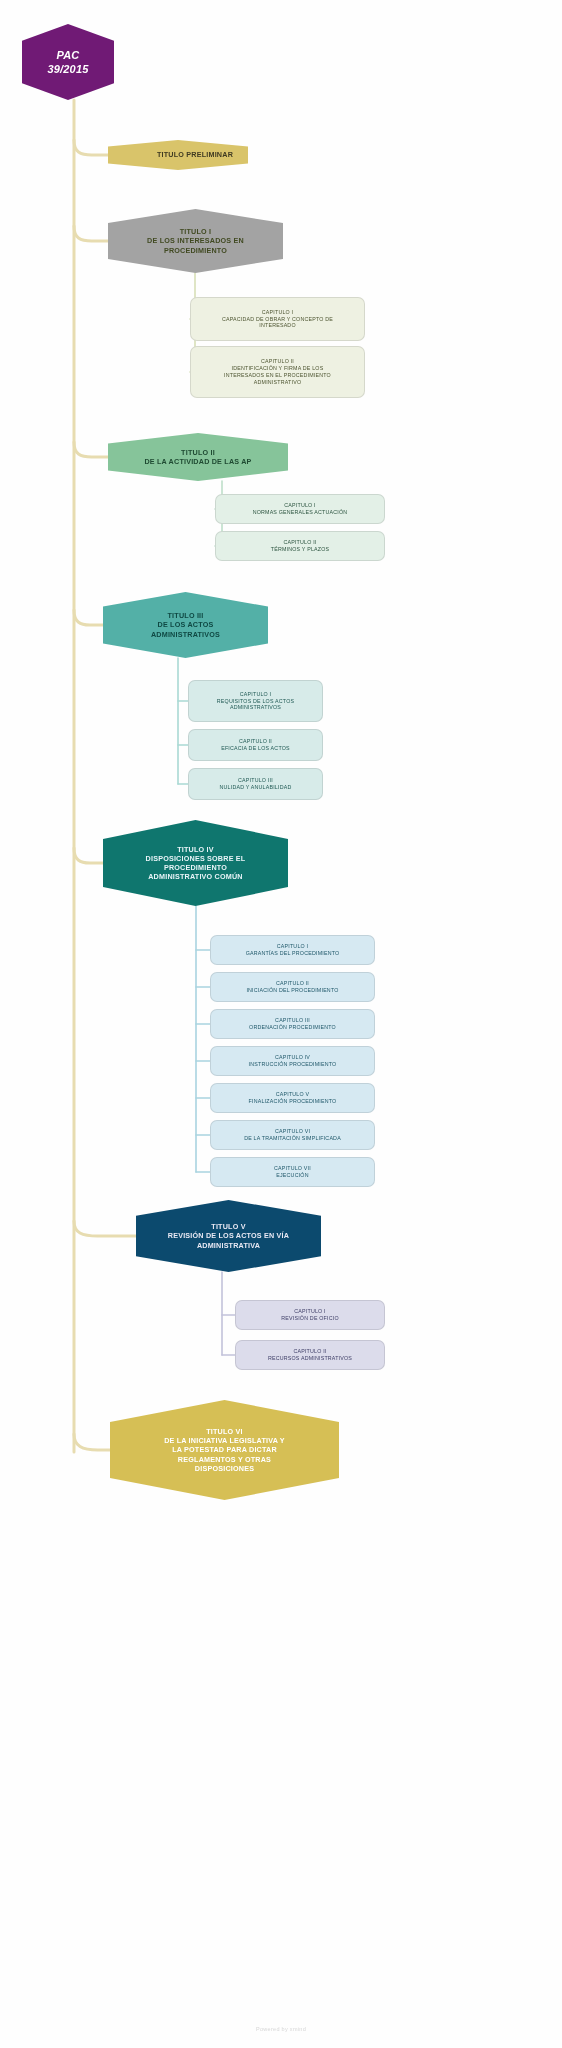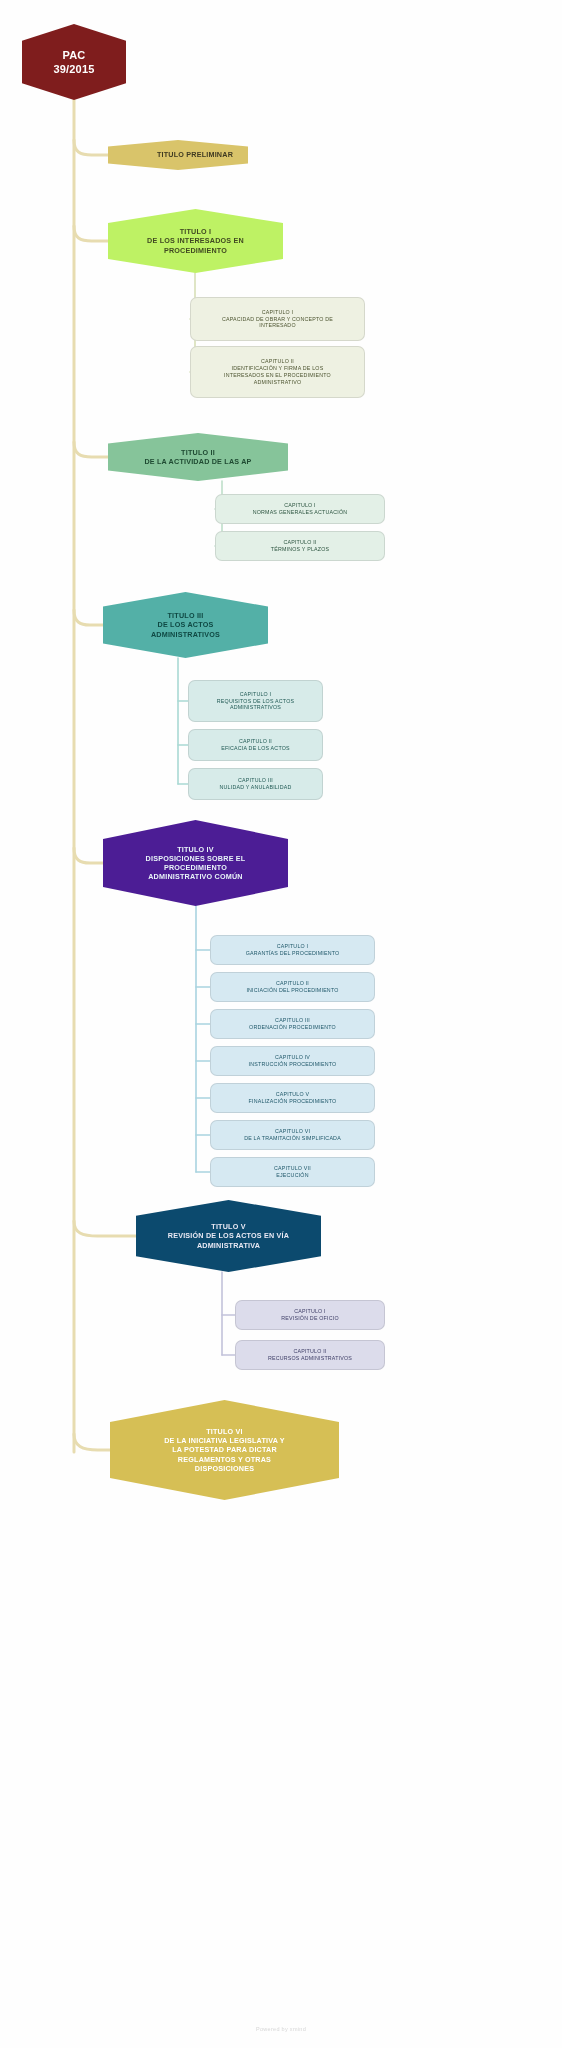--- a/index.html
+++ b/index.html
@@ -106,30 +106,30 @@
       <path d="M196,1098 L210,1098" stroke="#a9d3e0" stroke-width="1.6"></path>
       <path d="M196,1135 L210,1135" stroke="#a9d3e0" stroke-width="1.6"></path>
       <path d="M196,1172 L210,1172" stroke="#a9d3e0" stroke-width="1.6"></path>
 
       <path d="M222,1272 L222,1355" stroke="#c2c2da" stroke-width="1.6"></path>
       <path d="M222,1315 L235,1315" stroke="#c2c2da" stroke-width="1.6"></path>
       <path d="M222,1355 L235,1355" stroke="#c2c2da" stroke-width="1.6"></path>
     </g>
   </svg>
 
-  <div class="node hex root" id="root-node" style="left: 22px; top: 24px; width: 104px; height: 76px; background: #7f1d1d; color: rgb(255, 255, 255);">
+  <div class="node hex root" id="root-node" style="left: 22px; top: 24px; width: 92px; height: 76px; background: #701a75; color: rgb(255, 255, 255); font-style: italic;">
     <span class="txt">PAC
 39/2015</span>
   </div>
 
   <div id="nodes">
       <div class="node hex t-lvl1" style="left: 108px; top: 140px; width: 140px; height: 30px; background: rgb(217, 196, 106); color: rgb(63, 58, 33); padding-left: 44px;">
         <span class="txt">TITULO PRELIMINAR</span>
       </div>
-      <div class="node hex t-lvl1" style="left: 108px; top: 209px; width: 175px; height: 64px; background: #bef264; color: rgb(65, 74, 34);">
+      <div class="node hex t-lvl1" style="left: 108px; top: 209px; width: 175px; height: 64px; background: #a3a3a3; color: rgb(65, 74, 34);">
         <span class="txt">TITULO I
 DE LOS INTERESADOS EN
 PROCEDIMIENTO</span>
       </div>
       <div class="node chap t-lvl2" style="left: 190px; top: 297px; width: 175px; height: 44px; background: rgb(238, 241, 226); color: rgb(76, 84, 48);">
         <span class="txt">CAPITULO I
 CAPACIDAD DE OBRAR Y CONCEPTO DE
 INTERESADO</span>
       </div>
       <div class="node chap t-lvl2" style="left: 190px; top: 346px; width: 175px; height: 52px; background: rgb(238, 241, 226); color: rgb(76, 84, 48);">
@@ -161,21 +161,21 @@
 ADMINISTRATIVOS</span>
       </div>
       <div class="node chap t-lvl2" style="left: 188px; top: 729px; width: 135px; height: 32px; background: rgb(215, 235, 233); color: rgb(33, 90, 85);">
         <span class="txt">CAPITULO II
 EFICACIA DE LOS ACTOS</span>
       </div>
       <div class="node chap t-lvl2" style="left: 188px; top: 768px; width: 135px; height: 32px; background: rgb(215, 235, 233); color: rgb(33, 90, 85);">
         <span class="txt">CAPITULO III
 NULIDAD Y ANULABILIDAD</span>
       </div>
-      <div class="node hex t-lvl1" style="left: 103px; top: 820px; width: 185px; height: 86px; background: #4c1d95; color: rgb(232, 244, 248);">
+      <div class="node hex t-lvl1" style="left: 103px; top: 820px; width: 185px; height: 86px; background: #0f766e; color: rgb(232, 244, 248);">
         <span class="txt">TITULO IV
 DISPOSICIONES SOBRE EL
 PROCEDIMIENTO
 ADMINISTRATIVO COMÚN</span>
       </div>
       <div class="node chap t-lvl2" style="left: 210px; top: 935px; width: 165px; height: 30px; background: rgb(214, 233, 242); color: rgb(29, 86, 104);">
         <span class="txt">CAPITULO I
 GARANTÍAS DEL PROCEDIMIENTO</span>
       </div>
       <div class="node chap t-lvl2" style="left: 210px; top: 972px; width: 165px; height: 30px; background: rgb(214, 233, 242); color: rgb(29, 86, 104);">

